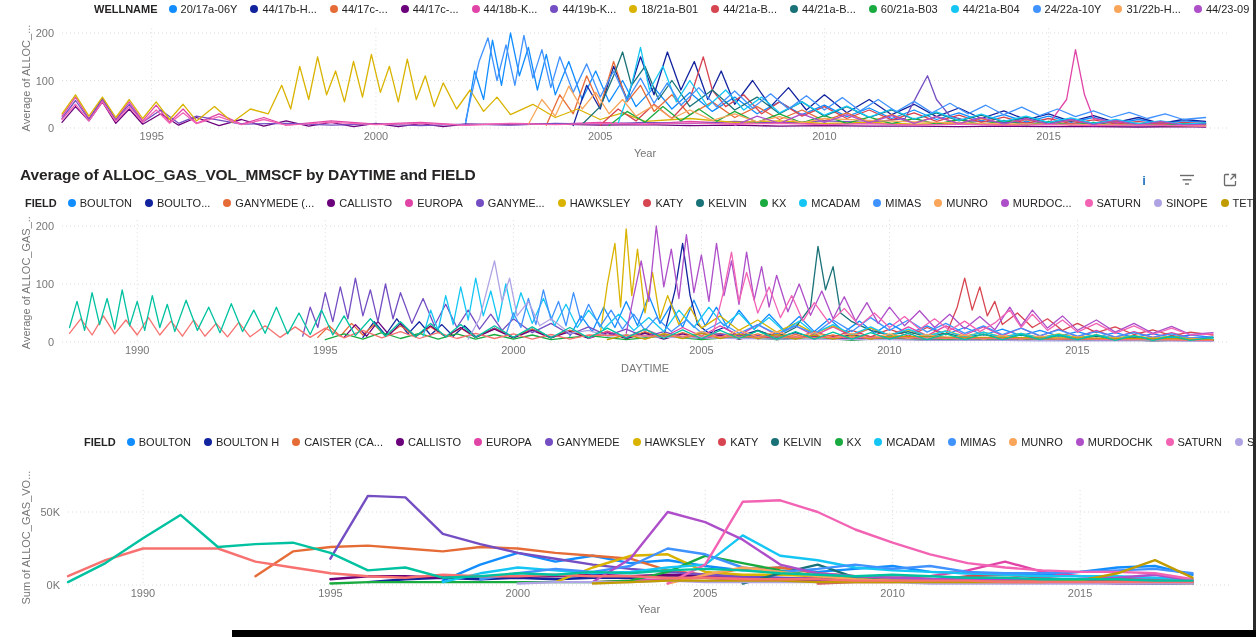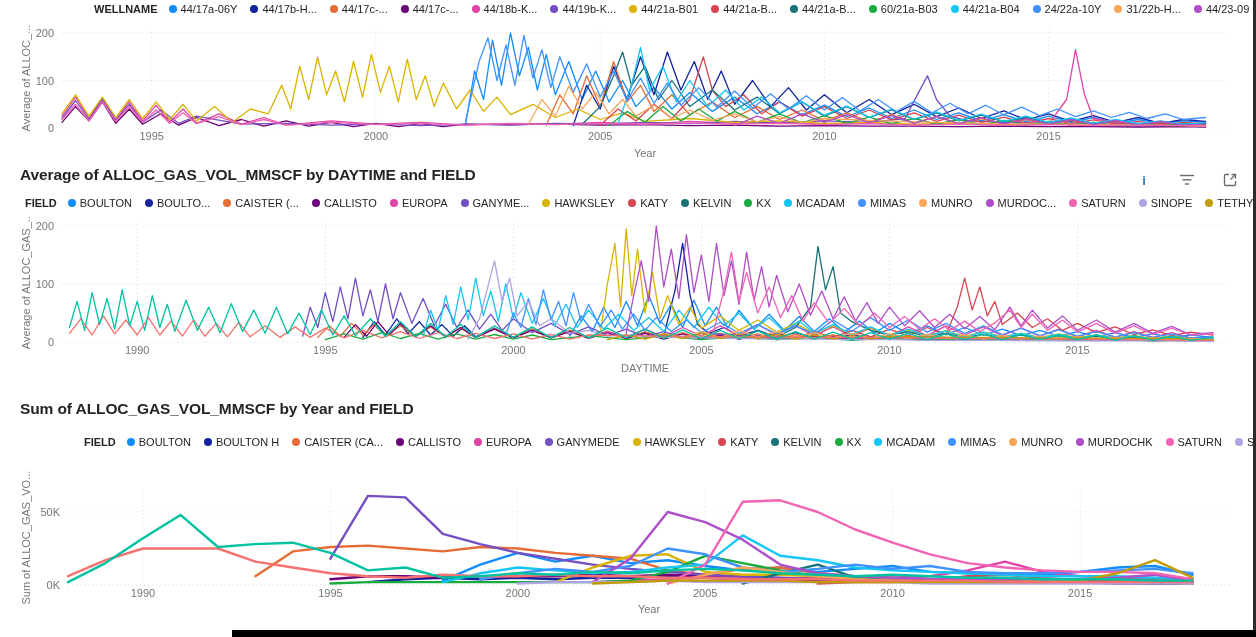--- a/index.html
+++ b/index.html
@@ -38,21 +38,21 @@
 </head>
 <body>
 
 <div>
 
   <section class="chart-section" id="sec0">
     <div class="legend-row" id="legend-0">
         <span class="legend-title">WELLNAME</span>
         <span class="legend-item">
           <span class="dot" style="background: rgb(17, 141, 255);"></span>
-          <span>44/17a-06Y</span>
+          <span>20/17a-06Y</span>
         </span>
         <span class="legend-item">
           <span class="dot" style="background: rgb(18, 35, 158);"></span>
           <span>44/17b-H...</span>
         </span>
         <span class="legend-item">
           <span class="dot" style="background: rgb(230, 108, 55);"></span>
           <span>44/17c-...</span>
         </span>
         <span class="legend-item">
@@ -62,21 +62,21 @@
         <span class="legend-item">
           <span class="dot" style="background: rgb(224, 68, 167);"></span>
           <span>44/18b-K...</span>
         </span>
         <span class="legend-item">
           <span class="dot" style="background: rgb(116, 78, 194);"></span>
           <span>44/19b-K...</span>
         </span>
         <span class="legend-item">
           <span class="dot" style="background: rgb(217, 179, 0);"></span>
-          <span>44/21a-B01</span>
+          <span>18/21a-B01</span>
         </span>
         <span class="legend-item">
           <span class="dot" style="background: rgb(214, 69, 80);"></span>
           <span>44/21a-B...</span>
         </span>
         <span class="legend-item">
           <span class="dot" style="background: rgb(25, 114, 120);"></span>
           <span>44/21a-B...</span>
         </span>
         <span class="legend-item">
@@ -163,21 +163,21 @@
         <span class="legend-item">
           <span class="dot" style="background: rgb(17, 141, 255);"></span>
           <span>BOULTON</span>
         </span>
         <span class="legend-item">
           <span class="dot" style="background: rgb(18, 35, 158);"></span>
           <span>BOULTO...</span>
         </span>
         <span class="legend-item">
           <span class="dot" style="background: rgb(230, 108, 55);"></span>
-          <span>CAISTER (...</span>
+          <span>GANYMEDE (...</span>
         </span>
         <span class="legend-item">
           <span class="dot" style="background: rgb(107, 0, 123);"></span>
           <span>CALLISTO</span>
         </span>
         <span class="legend-item">
           <span class="dot" style="background: rgb(224, 68, 167);"></span>
           <span>EUROPA</span>
         </span>
         <span class="legend-item">
@@ -266,21 +266,20 @@
         <polyline points="468.2,123.1 479.5,102.8 487.0,73.8 494.5,44.8 502.1,85.4 509.6,62.2 517.1,99.9 528.4,85.4 539.7,109.8 551.0,102.8 569.8,117.3 588.6,114.4 607.4,120.2 626.2,119.0 663.8,121.4 701.4,121.9 739.0,122.5 776.6,123.1 814.3,123.1 851.9,123.7 889.5,123.7 927.1,124.3 964.7,124.3 1002.3,124.3 1039.9,124.8 1077.5,124.8 1115.2,124.8 1152.8,124.8 1190.4,124.8 1213.0,125.4" fill="none" stroke="#B0A3E4" stroke-width="1.3" stroke-linejoin="round" stroke-linecap="round"></polyline>
         <polyline points="607.4,123.7 626.2,119.0 645.0,123.1 663.8,117.9 682.6,122.5 701.4,117.3 720.2,122.5 739.0,117.9 757.8,122.5 776.6,118.5 795.5,123.1 814.3,119.0 833.1,123.1 851.9,119.6 870.7,123.1 889.5,120.2 927.1,120.8 964.7,121.4 1002.3,121.4 1039.9,121.9 1077.5,121.9 1115.2,122.5 1152.8,122.5 1190.4,123.1 1213.0,123.7" fill="none" stroke="#C19C00" stroke-width="1.3" stroke-linejoin="round" stroke-linecap="round"></polyline>
         <polyline points="69.5,117.3 80.8,102.8 92.1,119.0 103.4,99.9 114.7,117.9 125.9,104.0 137.2,119.0 148.5,101.6 159.8,119.0 171.1,105.1 182.4,120.2 193.6,104.0 204.9,120.2 216.2,107.4 227.5,120.8 238.8,106.3 250.1,120.8 265.1,109.8 280.2,121.4 295.2,110.9 310.2,121.4 325.3,112.1 344.1,121.9 362.9,114.4 381.7,121.9 400.5,115.6 419.3,122.5 438.1,116.7 456.9,122.5 475.7,117.3 494.5,122.5 513.4,117.9 532.2,123.1 551.0,118.5 569.8,123.1 588.6,119.0 626.2,119.6 663.8,120.2 701.4,120.2 739.0,120.8 776.6,120.8 814.3,121.4 851.9,121.4 889.5,121.9 927.1,121.9 964.7,122.5 1002.3,122.5 1039.9,123.1 1077.5,123.1 1115.2,123.7 1152.8,123.7 1190.4,124.3 1213.0,124.3" fill="none" stroke="#F6716F" stroke-width="1.3" stroke-linejoin="round" stroke-linecap="round"></polyline>
         <polyline points="69.5,111.5 77.0,85.4 84.6,114.4 92.1,76.7 99.6,108.6 107.1,82.5 114.7,113.2 122.2,73.8 129.7,109.8 137.2,85.4 144.7,114.4 152.3,79.6 159.8,111.5 167.3,88.3 174.8,115.6 186.1,84.2 197.4,114.4 208.7,91.2 220.0,116.7 231.3,87.7 242.5,115.6 253.8,94.1 265.1,117.3 276.4,91.2 287.7,117.9 299.0,97.0 310.2,118.5 321.5,94.1 332.8,119.0 344.1,99.9 355.4,119.6 370.4,102.8 385.5,120.2 400.5,105.7 415.6,120.8 430.6,107.4 445.7,120.8 460.7,108.6 475.7,121.4 494.5,109.8 513.4,121.4 532.2,110.9 551.0,121.9 569.8,111.5 588.6,121.9 607.4,112.1 626.2,121.9 645.0,113.2 663.8,122.5 682.6,113.8 701.4,122.5 720.2,114.4 739.0,122.5 757.8,115.0 776.6,123.1 795.5,115.6 814.3,123.1 833.1,116.1 851.9,123.1 870.7,116.7 889.5,123.1 908.3,117.3 927.1,123.7 945.9,117.9 964.7,123.7 983.5,117.9 1002.3,123.7 1021.1,118.5 1039.9,123.7 1058.7,119.0 1077.5,123.7 1096.4,119.0 1115.2,124.3 1134.0,119.6 1152.8,124.3 1171.6,120.2 1190.4,124.3 1213.0,121.4" fill="none" stroke="#00C2A0" stroke-width="1.3" stroke-linejoin="round" stroke-linecap="round"></polyline>
         <text x="30" y="65.1" text-anchor="middle" class="axis-title" transform="rotate(-90 30 65.1)">Average of ALLOC_GAS_...</text>
         <text x="645.0" y="156" text-anchor="middle" class="axis-title">DAYTIME</text>
       </svg>
   </section>
 
   <section class="chart-section" id="sec2">
-    <div class="viz-title">Sum of ALLOC_GAS_VOL_MMSCF by Year and FIELD</div>
     <div class="legend-row" id="legend-2">
         <span class="legend-title">FIELD</span>
         <span class="legend-item">
           <span class="dot" style="background: rgb(17, 141, 255);"></span>
           <span>BOULTON</span>
         </span>
         <span class="legend-item">
           <span class="dot" style="background: rgb(18, 35, 158);"></span>
           <span>BOULTON H</span>
         </span>

